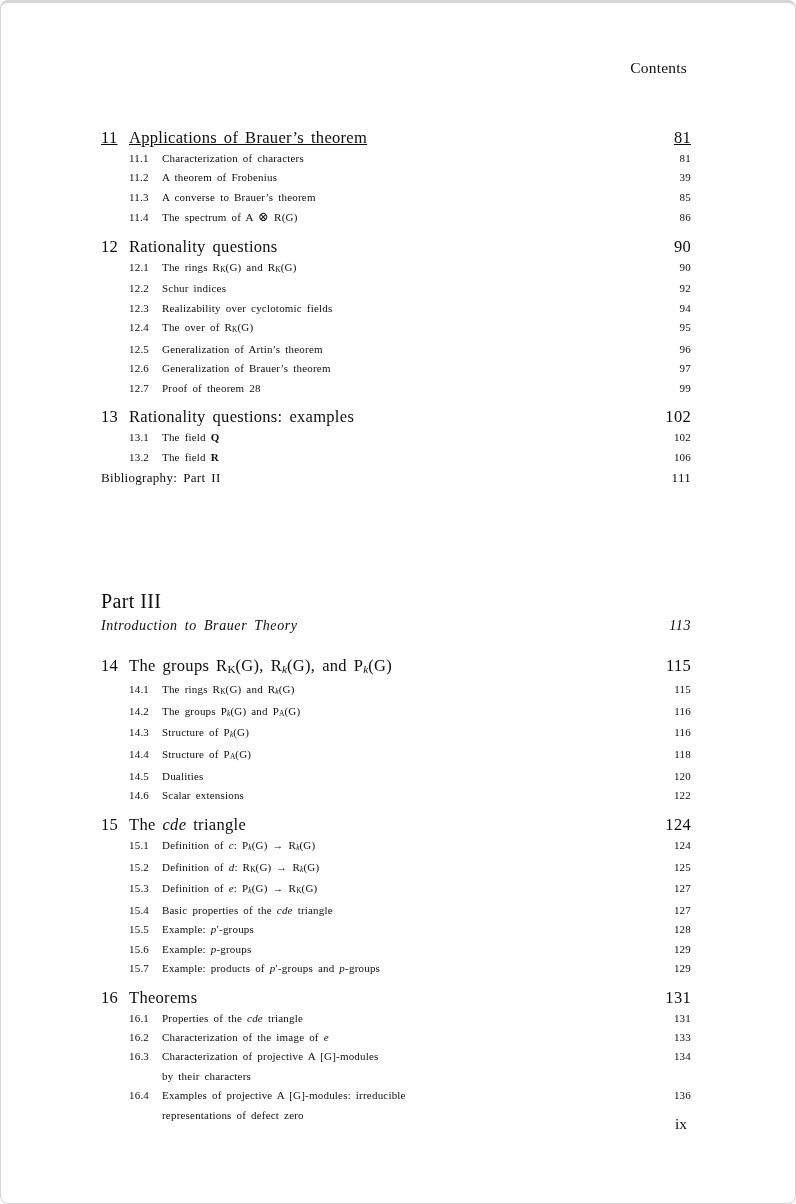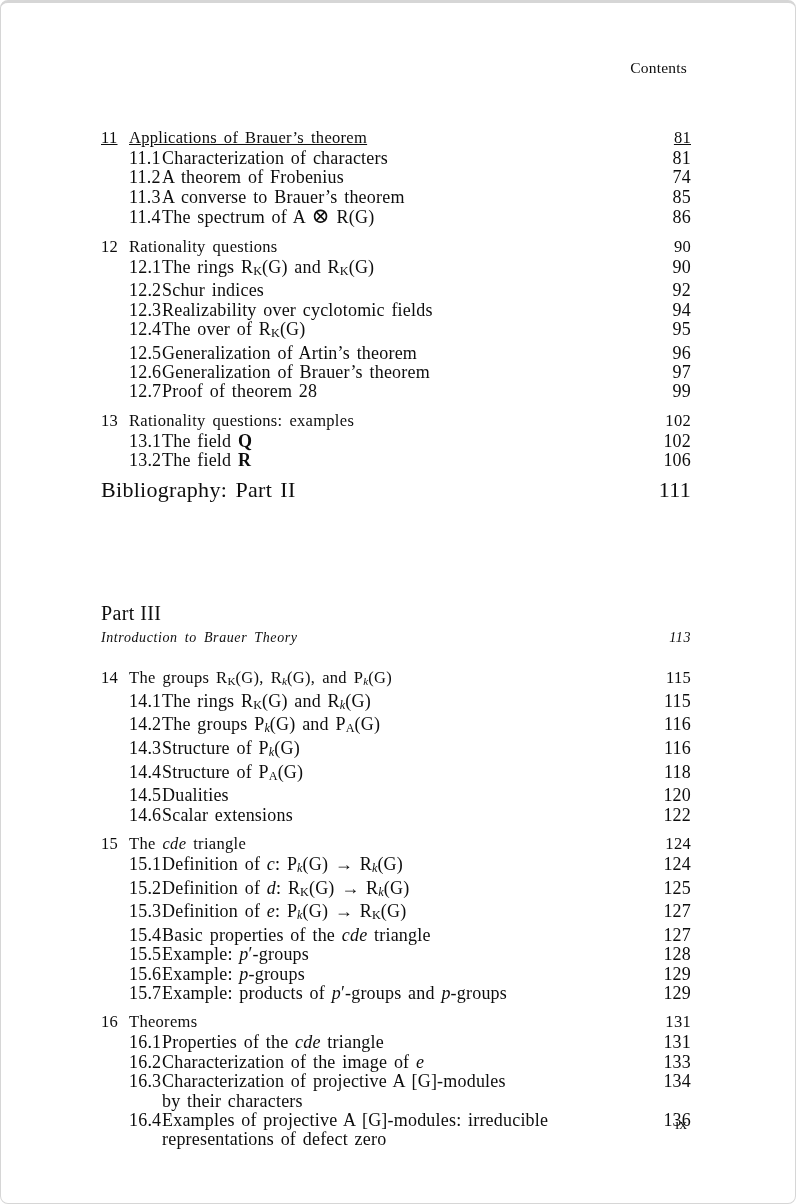--- a/index.html
+++ b/index.html
@@ -24,26 +24,26 @@
     position:absolute;left:100px;top:124px;width:590px;
   }
   .row{display:flex;align-items:baseline;}
   .row.chapter{
     font-size:16.5px;line-height:22px;margin-top:8px;
     letter-spacing:0.3px;word-spacing:2.5px;
   }
   .row.chapter:first-child{margin-top:0;text-decoration:underline;}
   .row.chapter .num{width:28px;flex:none;}
   .row.sub{
-    font-size:18px;line-height:19.4px;padding-left:28px;
+    font-size:11px;line-height:19.4px;padding-left:28px;
     letter-spacing:0.2px;word-spacing:2px;
   }
   .row.sub .num{width:33px;flex:none;}
   .row.bib{
-    font-size:22px;line-height:22px;margin-top:8px;
+    font-size:13px;line-height:22px;margin-top:0;
     letter-spacing:0.3px;word-spacing:2.5px;
   }
   .title{flex:1 1 auto;min-width:0;}
   .pg{flex:none;text-align:right;padding-left:12px;}
   .part{margin-top:100px;margin-bottom:16px;}
   .part-line1{font-size:20px;line-height:24px;letter-spacing:0.4px;}
   .part-line2{
     display:flex;align-items:baseline;
     font-style:italic;font-size:14px;line-height:26px;
     letter-spacing:0.6px;word-spacing:3px;
@@ -79,21 +79,21 @@
         <div class="title">
           <div><span>Characterization of characters</span></div>
         </div>
         <span class="pg">81</span>
       </div>
       <div class="row sub">
         <span class="num">11.2</span>
         <div class="title">
           <div><span>A theorem of Frobenius</span></div>
         </div>
-        <span class="pg">74</span>
+        <span class="pg">39</span>
       </div>
       <div class="row sub">
         <span class="num">11.3</span>
         <div class="title">
           <div><span>A converse to Brauer’s theorem</span></div>
         </div>
         <span class="pg">85</span>
       </div>
       <div class="row sub">
         <span class="num">11.4</span>

